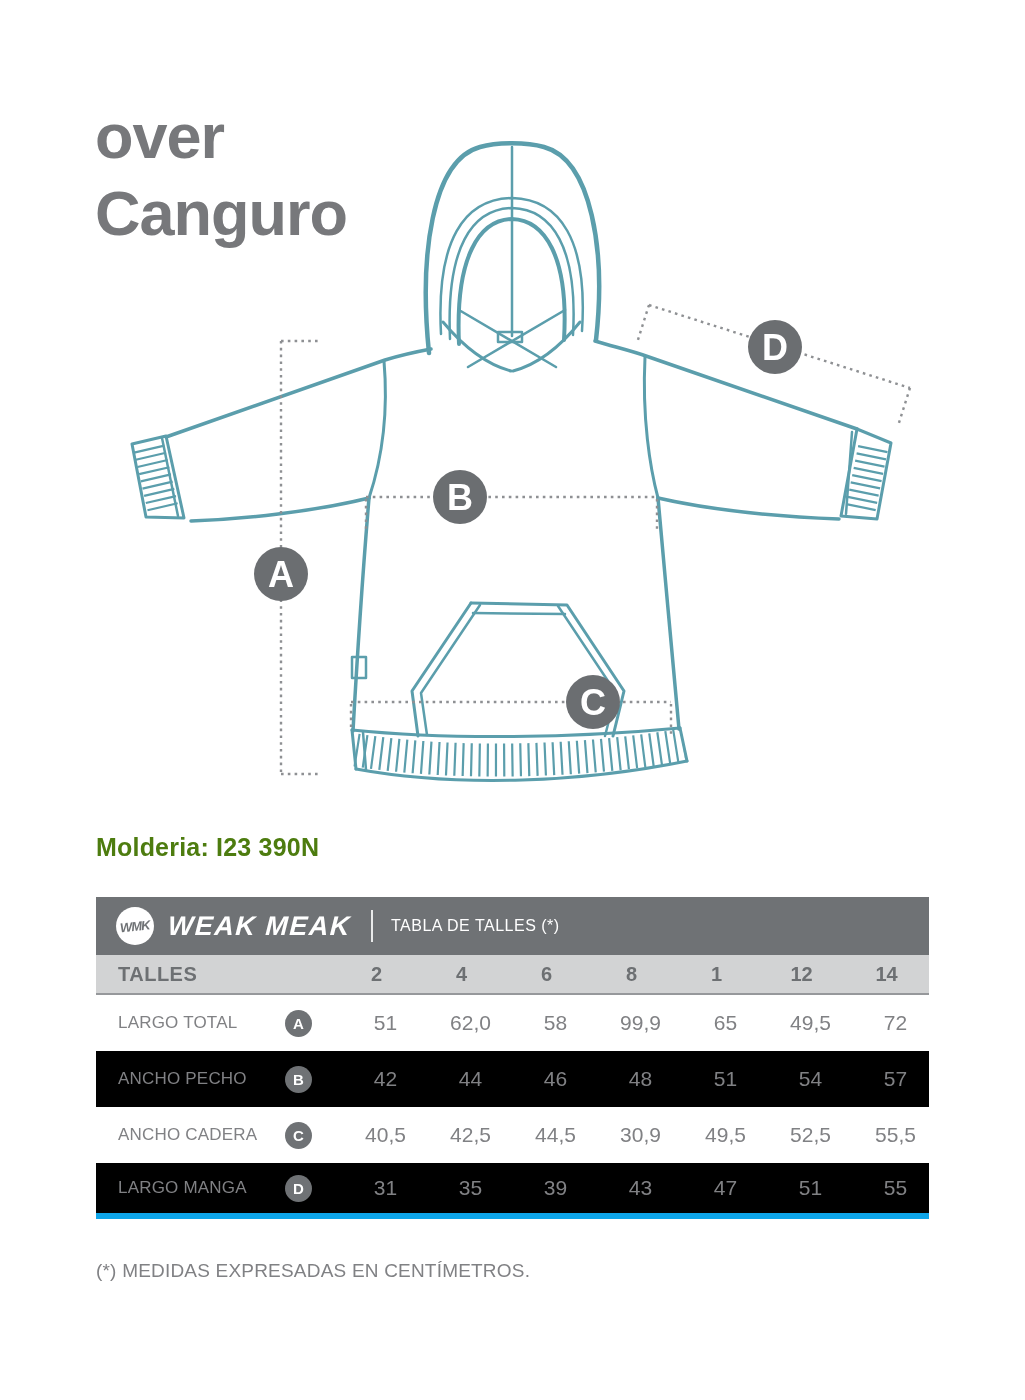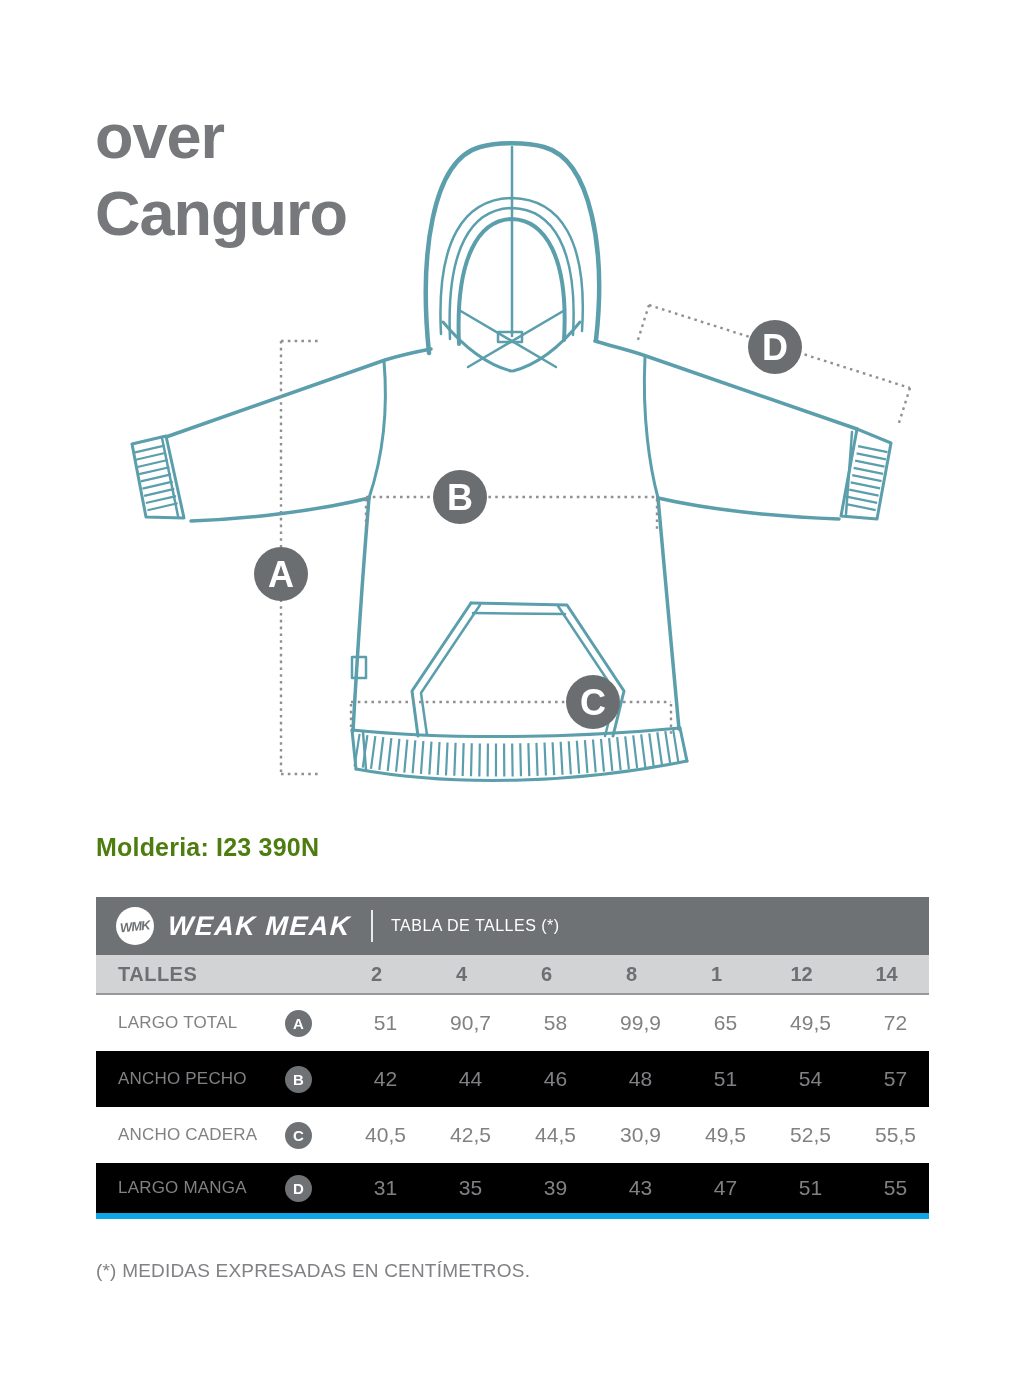--- a/index.html
+++ b/index.html
@@ -185,21 +185,21 @@
       <div class="cell-val">12</div>
       <div class="cell-val">14</div>
     </div>
 
     <div class="row row-data odd">
       <div class="cell-label">
         <span class="data-label">LARGO TOTAL</span>
         <span class="marker-chip">A</span>
       </div>
       <div class="cell-val">51</div>
-      <div class="cell-val">90,7</div>
+      <div class="cell-val">62,0</div>
       <div class="cell-val">58</div>
       <div class="cell-val">99,9</div>
       <div class="cell-val">65</div>
       <div class="cell-val">49,5</div>
       <div class="cell-val">72</div>
     </div>
 
     <div class="row row-data even">
       <div class="cell-label">
         <span class="data-label">ANCHO PECHO</span>

